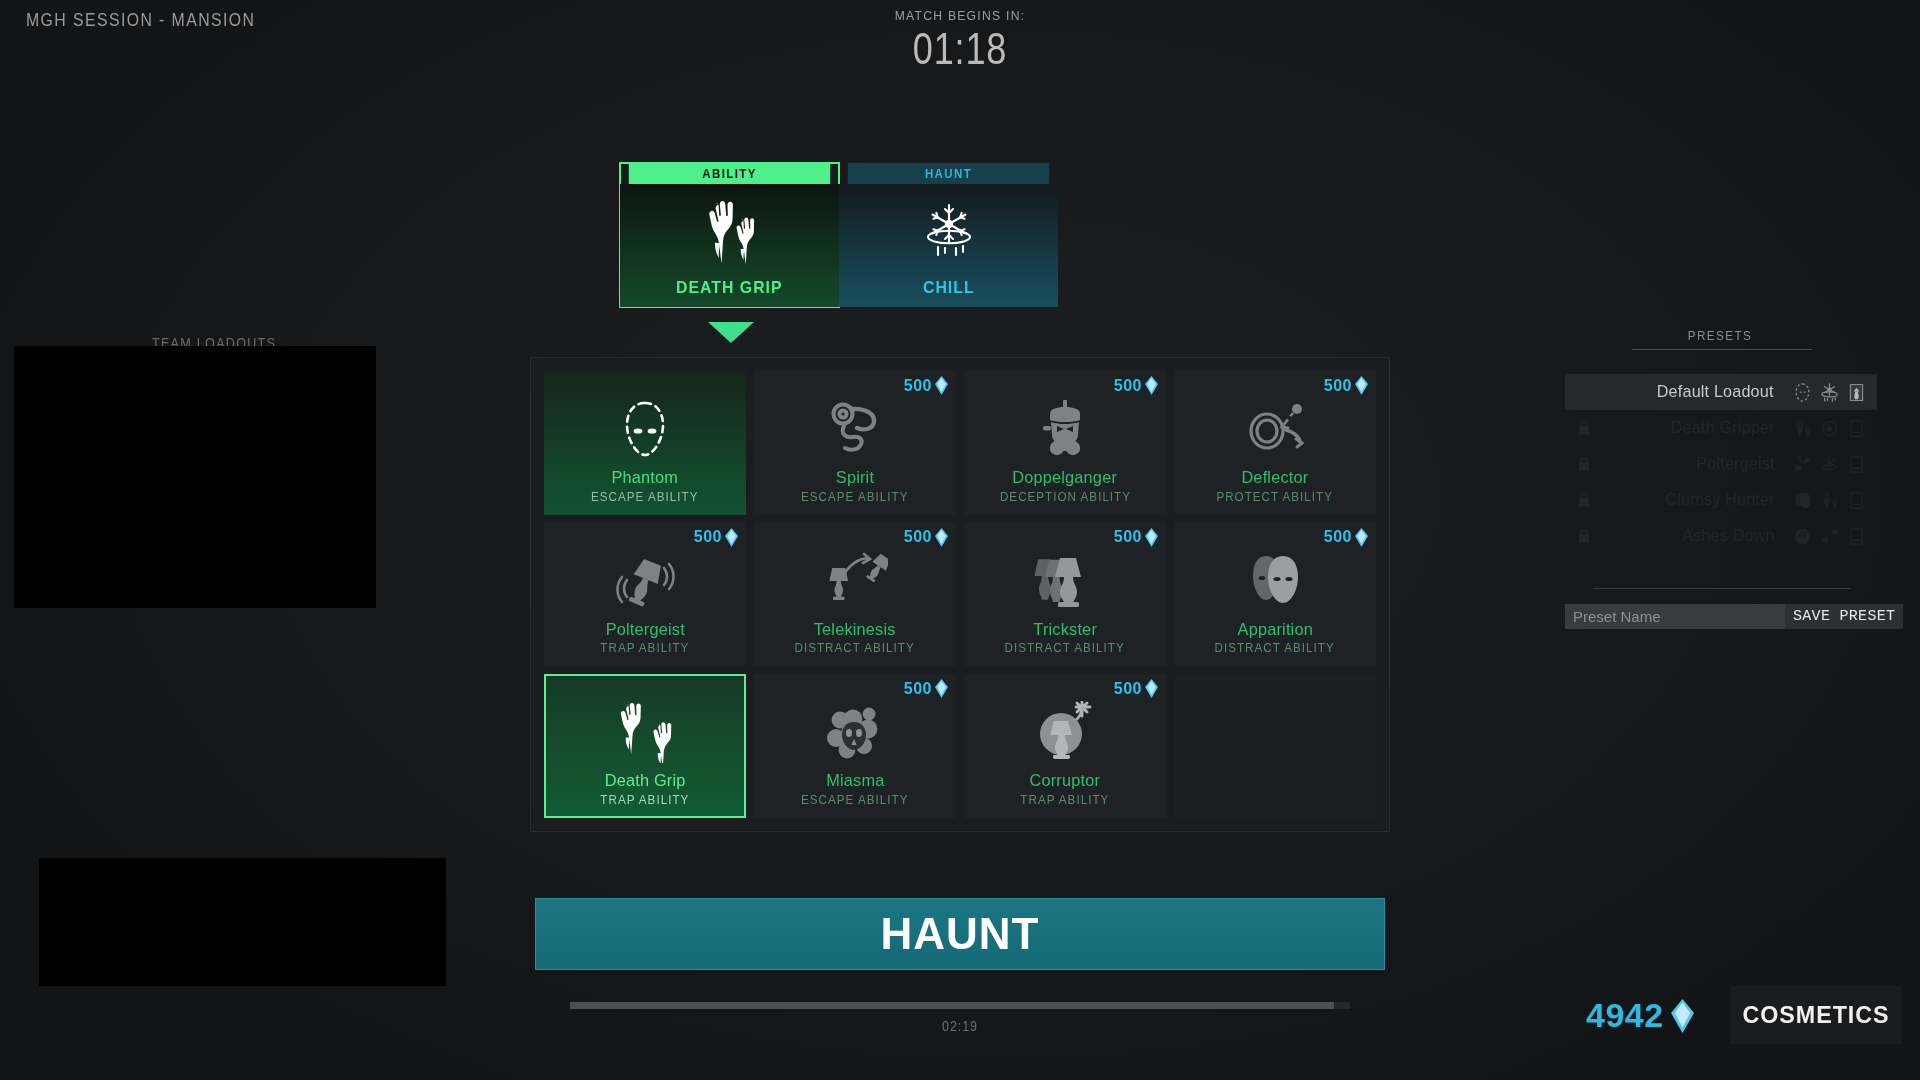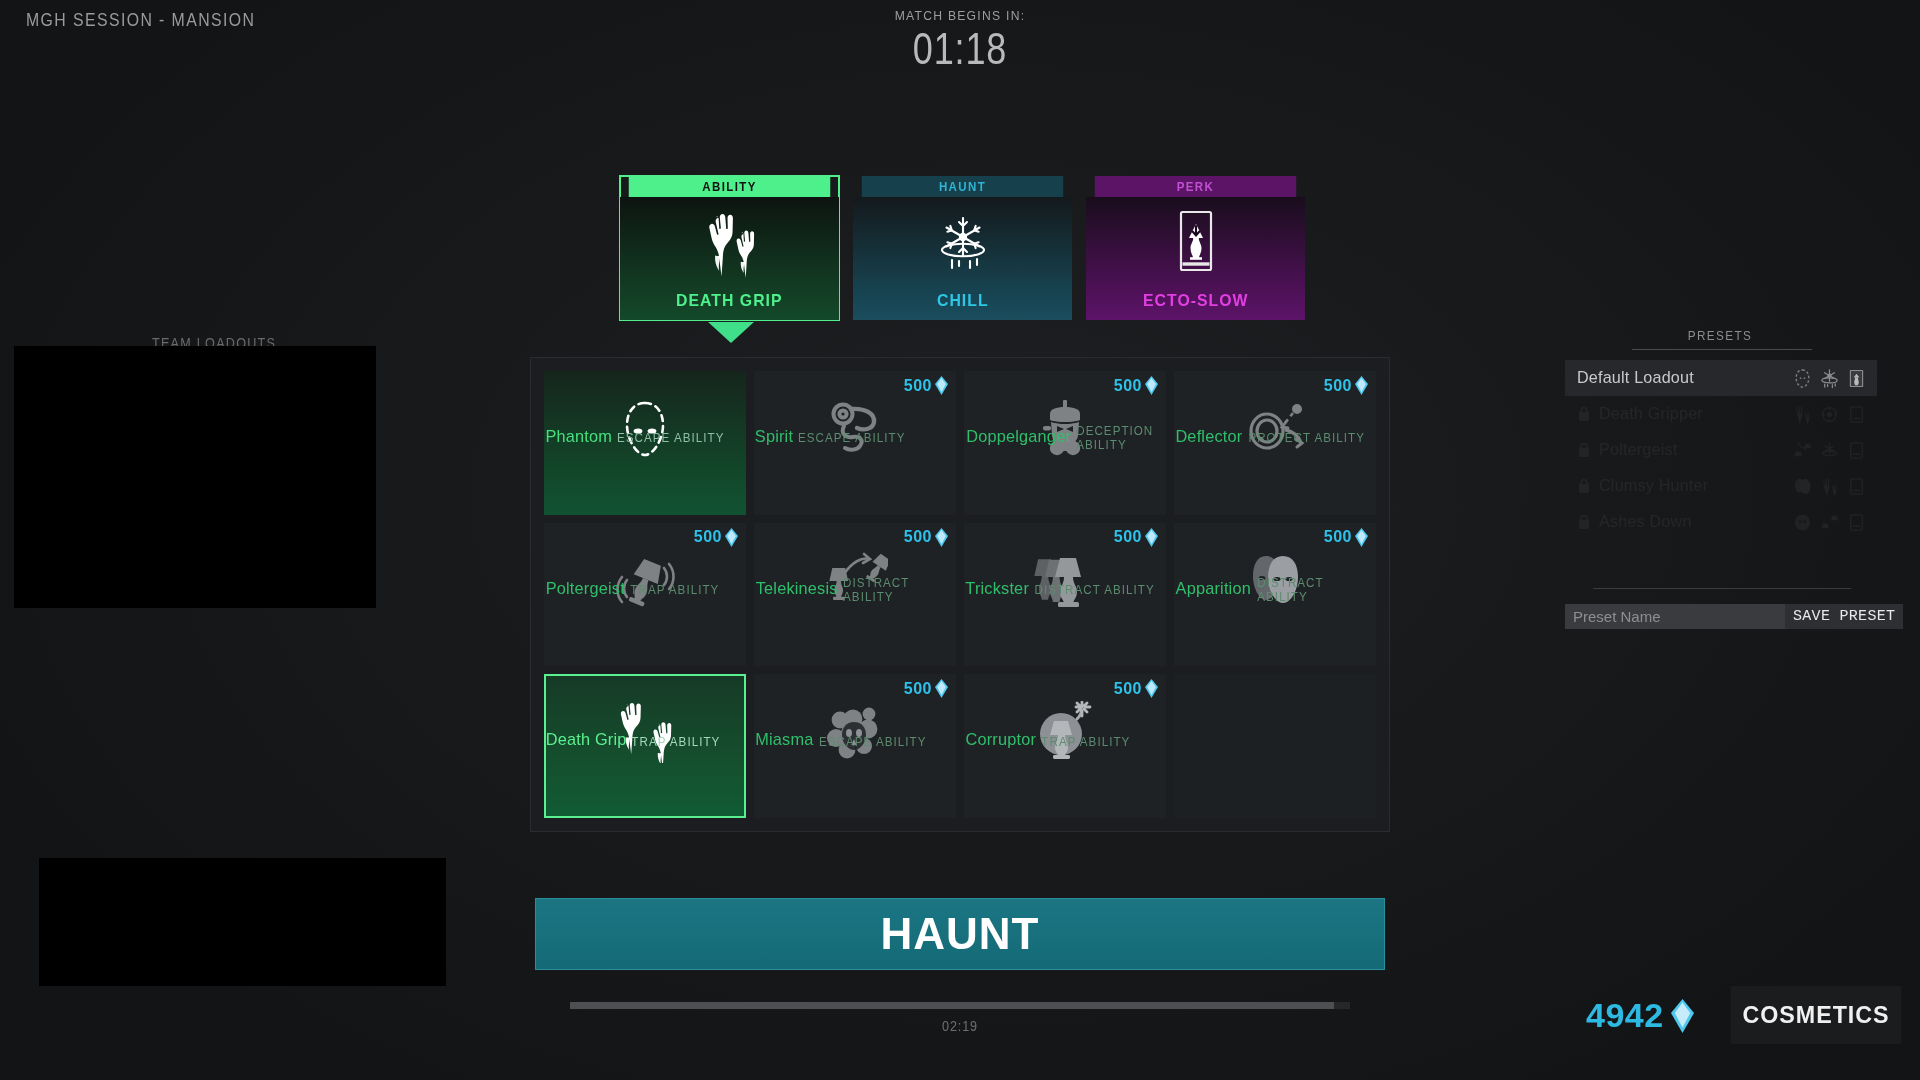--- a/index.html
+++ b/index.html
@@ -42,22 +42,22 @@
     position: absolute; left: 152px; top: 335px;
     font-size: 14px; letter-spacing: 1.4px; color: #6a6b6d;
     transform: scaleX(0.9); transform-origin: left center;
   }
   .redact { position: absolute; background: #000; }
   .redact-1 { left: 14px; top: 346px; width: 362px; height: 262px; }
   .redact-2 { left: 39px; top: 858px; width: 407px; height: 128px; }
 
   
   .slots {
-    position: absolute; left: 620px; top: 176px;
-    display: flex; gap: 14px;
+    position: absolute; left: 620px; top: 163px;
+    display: flex; gap: 0;
   }
   .slot { width: 219px; }
   .slot-head {
     height: 21px; display: flex; align-items: center; justify-content: center;
     font-size: 12.5px; letter-spacing: 1.5px; font-weight: 700;
     transform: scaleX(0.92);
   }
   .slot-body {
     height: 123px; position: relative;
     display: flex; flex-direction: column;
@@ -110,22 +110,22 @@
   }
   .grid {
     display: grid;
     grid-template-columns: repeat(4, 1fr);
     grid-template-rows: repeat(3, 1fr);
     gap: 8px; width: 100%; height: 100%;
   }
   .cell {
     position: relative;
     background: #1f2225;
-    display: flex; flex-direction: row;
-    align-items: center; 
+    display: flex; flex-direction: column;
+    align-items: center; justify-content: flex-end;
     padding-bottom: 11px;
     overflow: hidden;
   }
   .cell.empty { background: #1d2023; }
   .cell-icon {
     position: absolute; left: 50%; top: 27px;
     transform: translateX(-50%);
     width: 66px; height: 62px;
   }
   .cell-name {
@@ -181,21 +181,21 @@
   
   .presets-title {
     position: absolute; left: 1565px; top: 328px; width: 310px;
     text-align: center; font-size: 13px; letter-spacing: 1.6px;
     color: #8d8e90; transform: scaleX(0.9);
   }
   .presets-rule {
     position: absolute; left: 1632px; top: 349px;
     width: 180px; height: 1px; background: #4a4b4e;
   }
-  .preset-list { position: absolute; left: 1565px; top: 360px; width: 312px; }
+  .preset-list { position: absolute; left: 1565px; top: 374px; width: 312px; text-align: right; }
   .preset-row {
     height: 36px; display: flex; align-items: center;
     padding: 0 10px 0 12px; gap: 8px;
   }
   .preset-row.active { background: #26282b; }
   .preset-row .lock {
     width: 14px; height: 16px; flex: 0 0 14px; display: block;
   }
   .preset-name {
     flex: 1 1 auto; font-size: 17px; color: #c9cacb;
@@ -290,36 +290,20 @@
               <circle cx="0" cy="0" r="3.1"></circle>
             </g>
             <ellipse cx="37" cy="42" rx="21" ry="6.3"></ellipse>
             <path d="M26 52 v8 M33 53 v5 M44 53 v7 M51 51 v6"></path>
           </svg>
         </span>
         <span class="slot-name">CHILL</span>
       </div>
     </div>
 
-    <div class="slot perk">
-      <div class="slot-head">PERK</div>
-      <div class="slot-body">
-        <span class="slot-icon">
-          <svg viewBox="0 0 74 70" fill="none" stroke="#e8e8e8" stroke-width="2.2">
-            <rect x="22" y="4" width="30" height="58" rx="1.5"></rect>
-            <path d="M23.5 56 h27" stroke-width="3.4"></path>
-            <path d="M30 30 L37 16 L44 30 Z" fill="#ffffff" stroke="none"></path>
-            <path d="M37 18 v8 M33.6 23.5 L37 27.5 L40.4 23.5" stroke="#1a0a20" stroke-width="2.1" stroke-linecap="round" fill="none"></path>
-            <path d="M34.2 30 C34.2 34 31.5 36 31.5 40 C31.5 45 34 47.5 34 50 h6 C40 47.5 42.5 45 42.5 40 C42.5 36 39.8 34 39.8 30 Z" fill="#ffffff" stroke="none"></path>
-            <path d="M31 50.5 h12" stroke="#ffffff" stroke-width="2.6"></path>
-          </svg>
-        </span>
-        <span class="slot-name">ECTO-SLOW</span>
-      </div>
-    </div>
   </div>
   <div class="slot-arrow"></div>
 
   <div class="grid-panel">
     <div class="grid">
 
       <div class="cell owned">
         <span class="cell-icon">
           <svg viewBox="0 0 66 62" fill="none" stroke="#ffffff" stroke-width="2.6" stroke-linecap="round" stroke-dasharray="6 5">
             <path d="M33 5 C45 5 51 15 51 27 C51 42 41 57 33 57 C25 57 15 42 15 27 C15 15 21 5 33 5 Z"></path>

